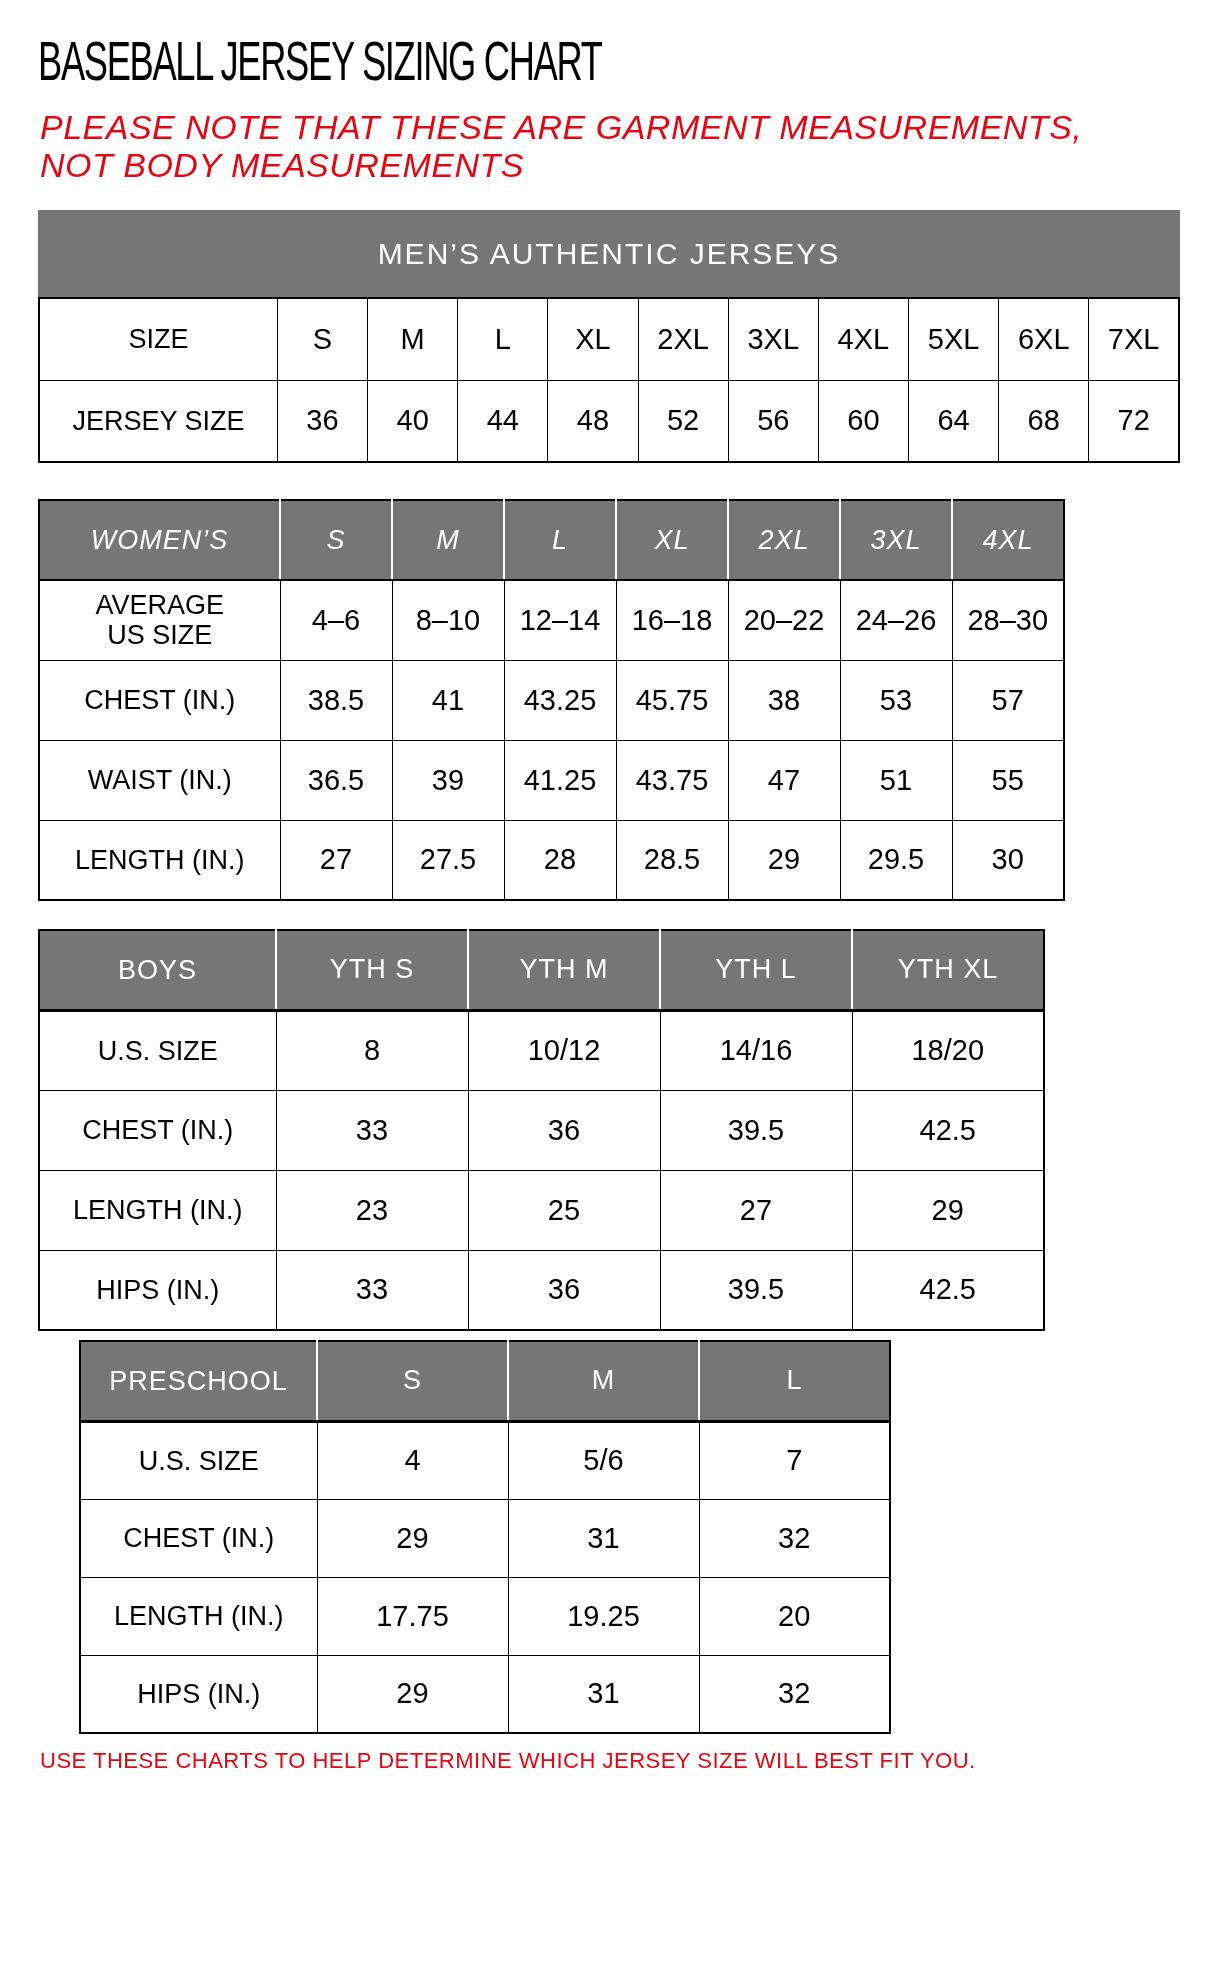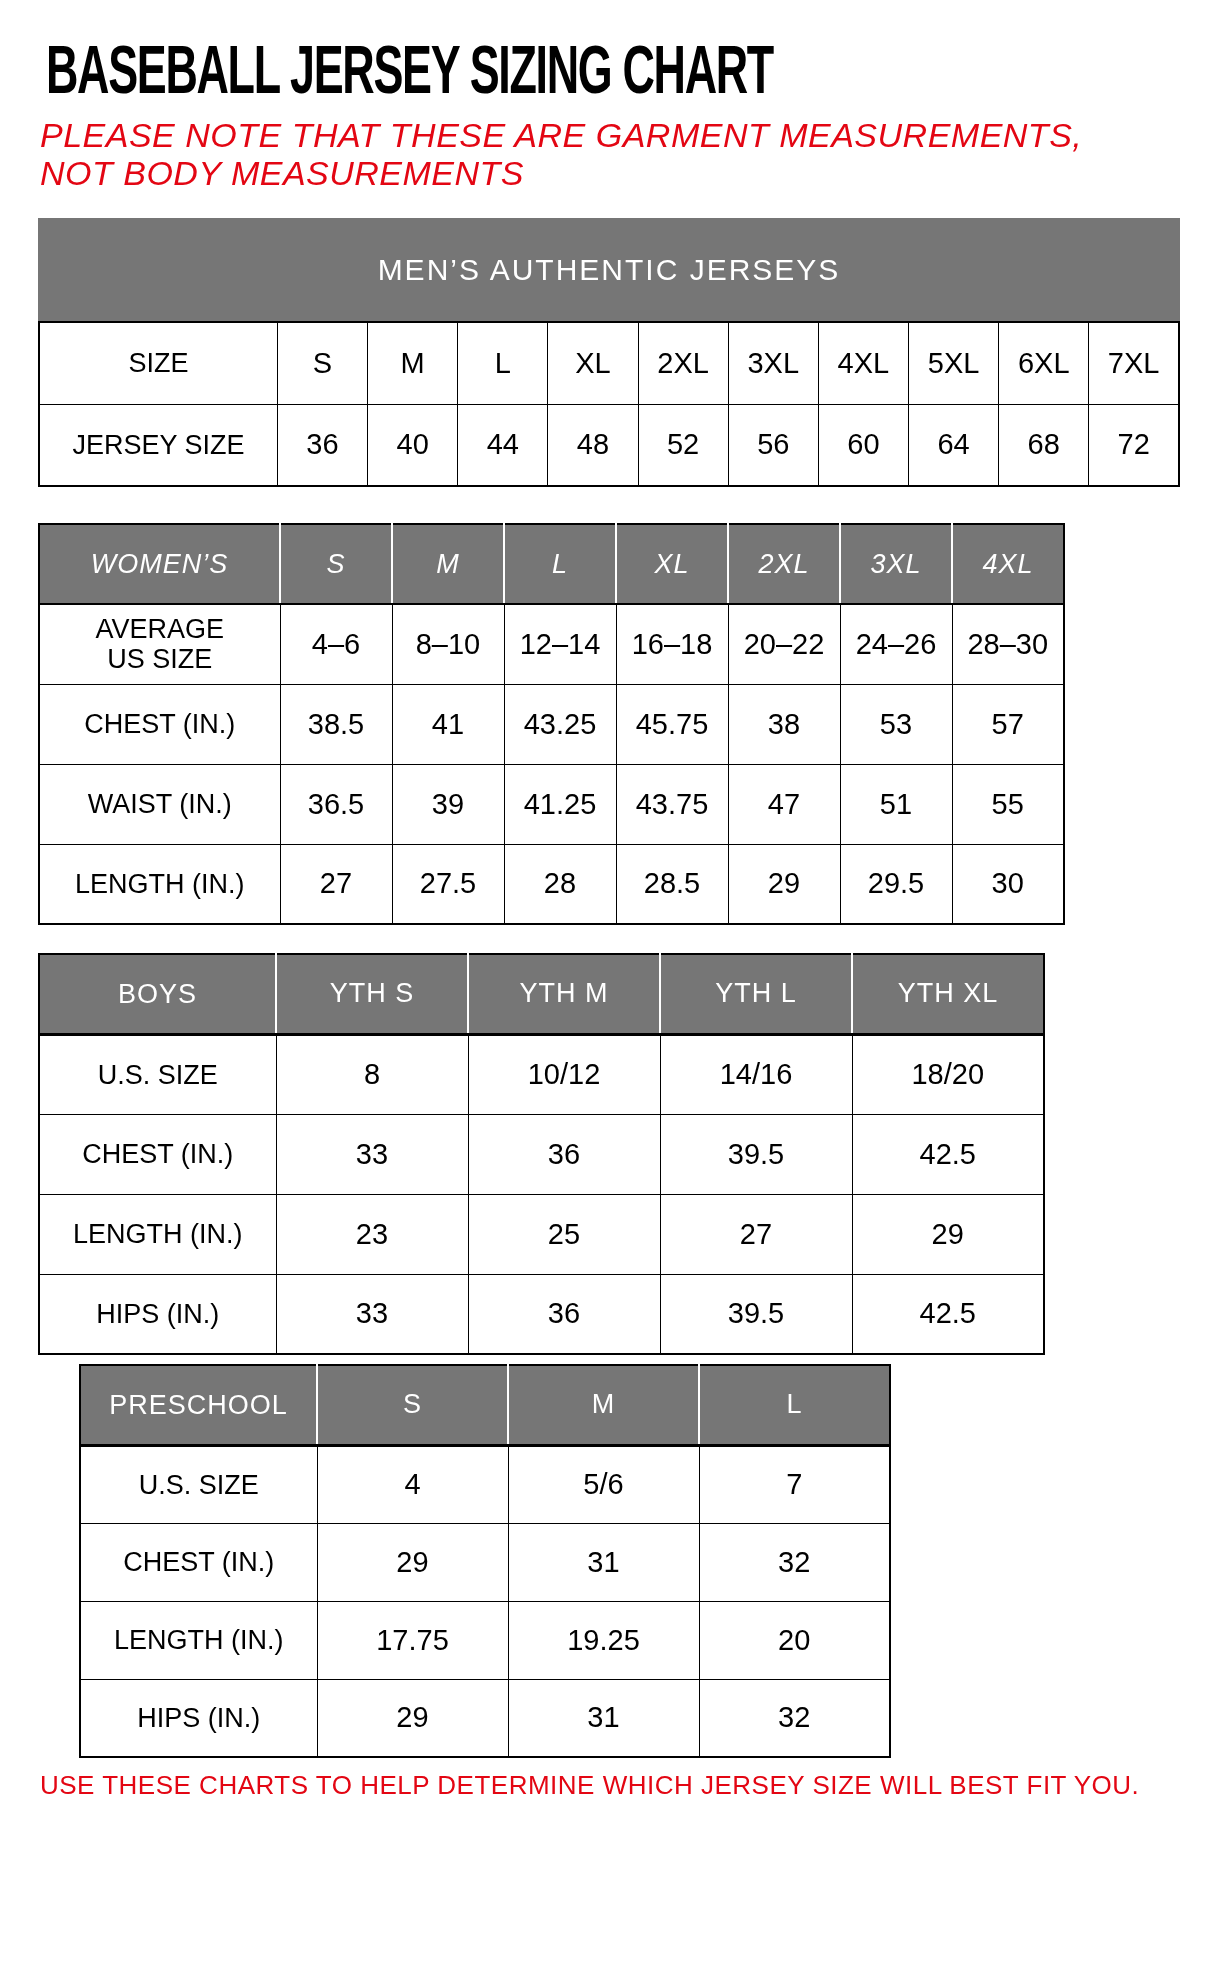--- a/index.html
+++ b/index.html
@@ -8,38 +8,38 @@
     --border:#000000;
   }
   html,body{margin:0;padding:0;}
   body{
     width:1220px;height:1974px;background:#ffffff;color:#000;
     font-family:"Liberation Sans","DejaVu Sans",sans-serif;
     overflow:hidden;
   }
   .page{padding:30px 0 0 38px;}
   .title{
-    margin:8px;height:62px;line-height:62px;font-size:68px;font-weight:bold;
+    margin:0;height:62px;line-height:62px;font-size:55px;font-weight:normal;
     white-space:nowrap;color:#000;
   }
   .title .cond{
     display:inline-block;transform:scaleX(0.66);transform-origin:0 50%;
     letter-spacing:-2px;
   }
   .note{
     margin:16px 0 0 2px;max-width:1080px;
     color:var(--red);font-size:34px;line-height:38px;letter-spacing:0.5px;font-style:italic;
   }
   .sec{margin-left:0;}
   .sec-mens{margin-top:26px;}
   .sec-womens{margin-top:36px;}
   .sec-boys{margin-top:28px;}
   .sec-preschool{margin-top:9px;padding-left:41px;}
   .banner{
-    width:1142px;height:103px;background:var(--gray);color:#fff;
+    width:1142px;height:87px;background:var(--gray);color:#fff;
     display:flex;align-items:center;justify-content:center;
     font-size:30px;letter-spacing:2px;box-sizing:border-box;
   }
   table.sizes{
     border-collapse:collapse;table-layout:fixed;
     border:2px solid var(--border);
   }
   table.sizes td{
     border:1px solid var(--border);
     text-align:center;vertical-align:middle;
@@ -55,21 +55,21 @@
   .t-mens{width:1142px;}
   .t-womens{width:1025px;}
   .t-boys{width:1005px;}
   .t-preschool{width:810px;}
   .t-mens tr{height:82px;}
   .t-womens tr{height:80px;}
   .t-boys tr{height:80px;}
   .t-preschool tr{height:78px;}
   .t-preschool tr.ghead{height:80px;}
   .footer{
-    margin:12px 0 16px 2px;color:var(--red);font-size:26px;line-height:30px;
+    margin:12px 0 16px 2px;color:var(--red);font-size:22px;line-height:30px;
     letter-spacing:0.5px;white-space:nowrap;
   }
 </style>
 </head>
 <body>
 
 <div class="page">
 
   <h1 class="title"><span class="cond">BASEBALL JERSEY SIZING CHART</span></h1>
 

